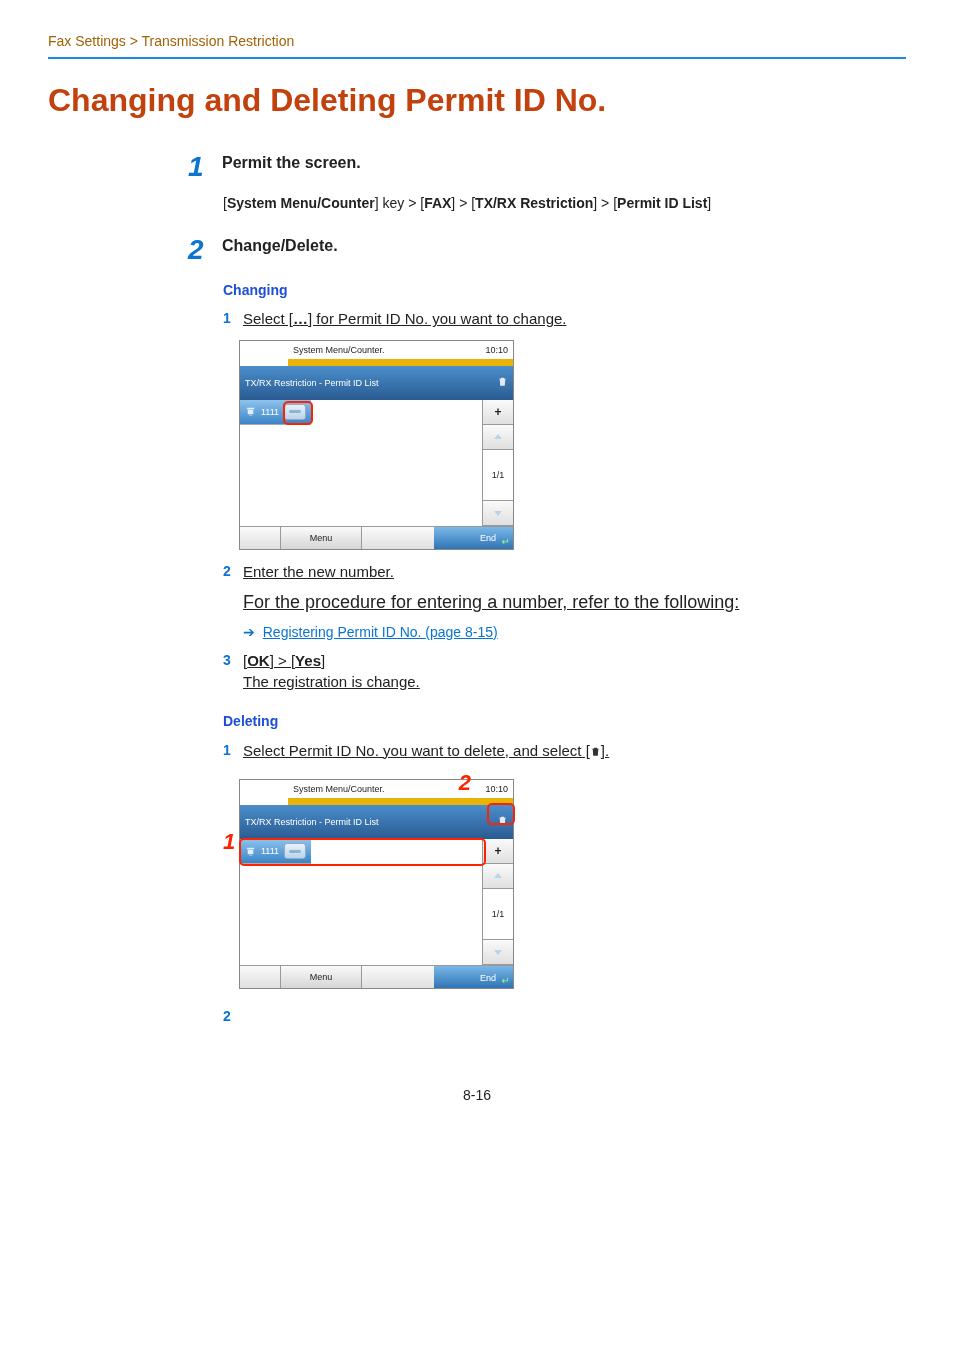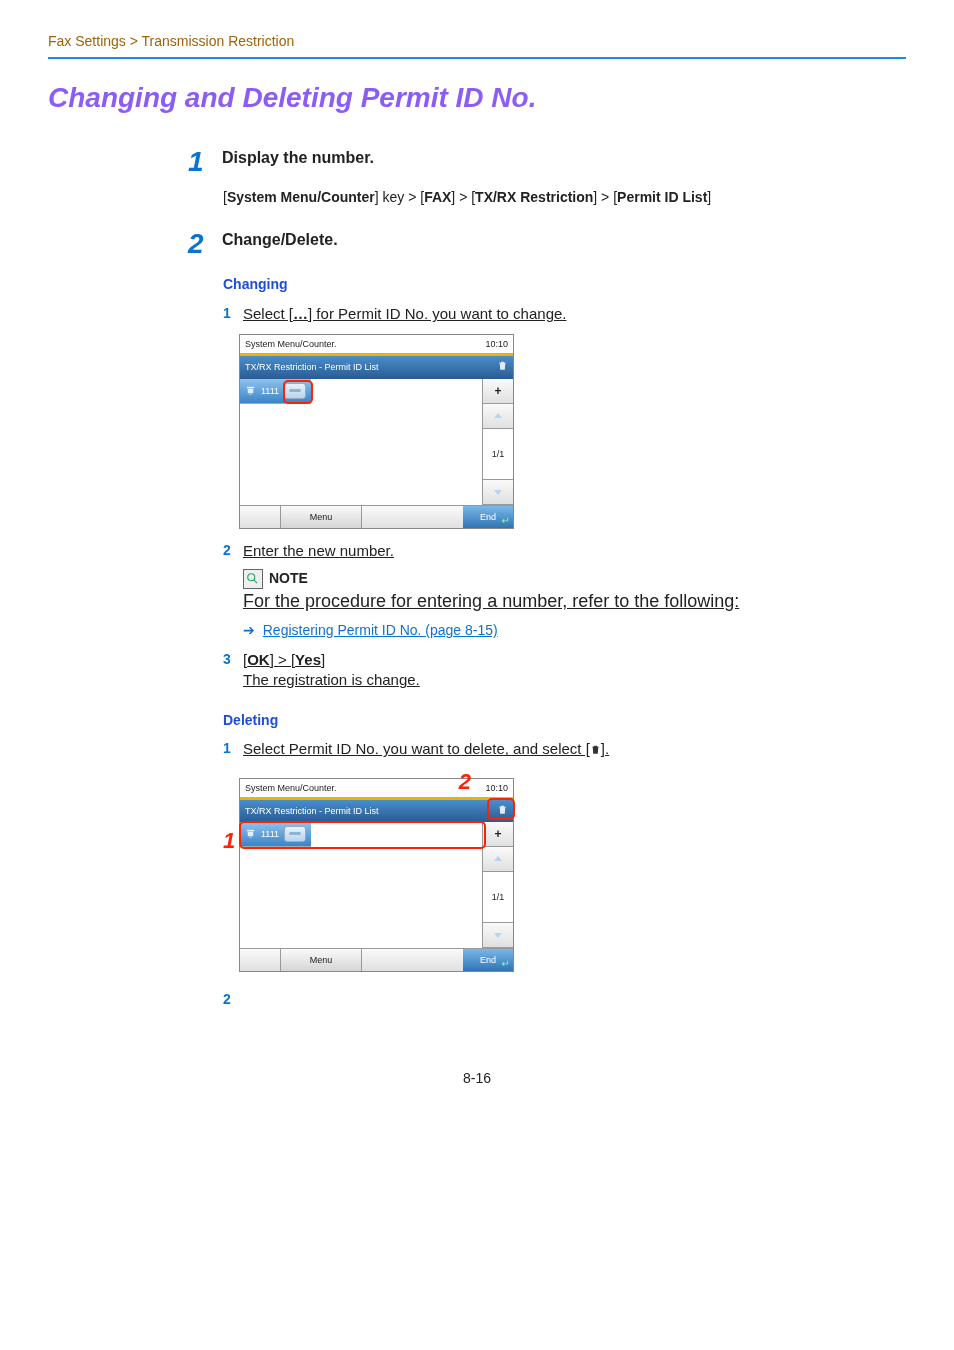--- a/index.html
+++ b/index.html
@@ -15,25 +15,24 @@
     box-sizing: border-box;
   }
   .breadcrumb {
     font-size: 14px;
     color: #a16207;
     padding-bottom: 6px;
     border-bottom: 2px solid #1e88e5;
     margin-bottom: 20px;
   }
   h1 {
-    color: #8b5cf6;
-    font-size: 28px;
+    color: #c2410c;
+    font-size: 32px;
     margin: 0 0 30px 0;
     font-weight: bold;
-    font-style: italic;
   }
   .step-row {
     display: flex;
     align-items: flex-start;
     margin-left: 140px;
     margin-bottom: 8px;
   }
   .big-num {
     font-family: Arial, sans-serif;
     font-weight: 900;
@@ -85,28 +84,29 @@
     margin: 10px 16px 12px 16px;
     position: relative;
     box-sizing: border-box;
   }
   .ss-titlebar {
     display: flex;
     justify-content: space-between;
     align-items: center;
     font-size: 9px;
     padding: 3px 5px;
-    border-bottom: 3px solid #eab308;
+    border-bottom: 7px solid #eab308;
     background: #fff;
+    margin-left: 48px;
   }
   .ss-header {
     background: linear-gradient(#4a8ecb, #2a5b92);
     color: #fff;
     font-size: 9px;
-    padding: 3px 5px;
+    padding: 9px 5px;
     display: flex;
     justify-content: space-between;
     align-items: center;
   }
   .ss-body {
     display: flex;
   }
   .ss-list {
     flex: 1;
     display: flex;
@@ -181,20 +181,21 @@
     margin-left: auto;
     background: linear-gradient(#7bb8e8,#2f74b5);
     color: #fff;
     font-size: 9px;
     display: flex;
     flex-direction: column;
     align-items: center;
     justify-content: center;
     position: relative;
     padding-top: 1px;
+    padding-left: 29px;
   }
   .ss-end-btn .enter-icon {
     position: absolute;
     right: 3px;
     bottom: 2px;
     color: #8aff8a;
     font-size: 10px;
     line-height: 1;
   }
   .red-circle-square {
@@ -305,21 +306,21 @@
 
 <div class="page">
 
   <div class="breadcrumb">Fax Settings &gt; Transmission Restriction</div>
 
   <h1>Changing and Deleting Permit ID No.</h1>
 
   <div class="step-row">
     <div class="big-num">1</div>
     <div>
-      <div class="step-title">Display the number.</div>
+      <div class="step-title">Permit the screen.</div>
     </div>
   </div>
   <div class="step-body">
     <div class="nav-path">
       [<span class="b">System Menu/Counter</span><span>] key &gt; [</span><span class="b">FAX</span><span>] &gt; [</span><span class="b">TX/RX Restriction</span><span>] &gt; [</span><span class="b">Permit ID List</span><span>]</span>
     </div>
   </div>
 
   <div class="step-row" style="margin-top:22px">
     <div class="big-num">2</div>
@@ -392,29 +393,20 @@
         </div>
       </div>
     </div>
 
     <div class="sub-step">
       <div class="sub-num">2</div>
       <div class="sub-text">Enter the new number.</div>
     </div>
 
     <div class="note-box">
-      <div class="note-header">
-        <div class="note-icon-box">
-          <svg viewBox="0 0 24 24">
-              <circle cx="9" cy="9" r="6" fill="none" stroke="#2a6" stroke-width="2"></circle>
-              <path d="M13 13l6 6" stroke="#2a6" stroke-width="2"></path>
-            </svg>
-        </div>
-        <span>NOTE</span>
-      </div>
       <div class="note-body">For the procedure for entering a number, refer to the following:</div>
     </div>
 
     <div class="ref-link">
       <span class="ref-arrow">➔</span>
       <a href="#">Registering Permit ID No. (page 8-15)</a>
     </div>
 
     <div class="sub-step" style="margin-top:10px">
       <div class="sub-num">3</div>

